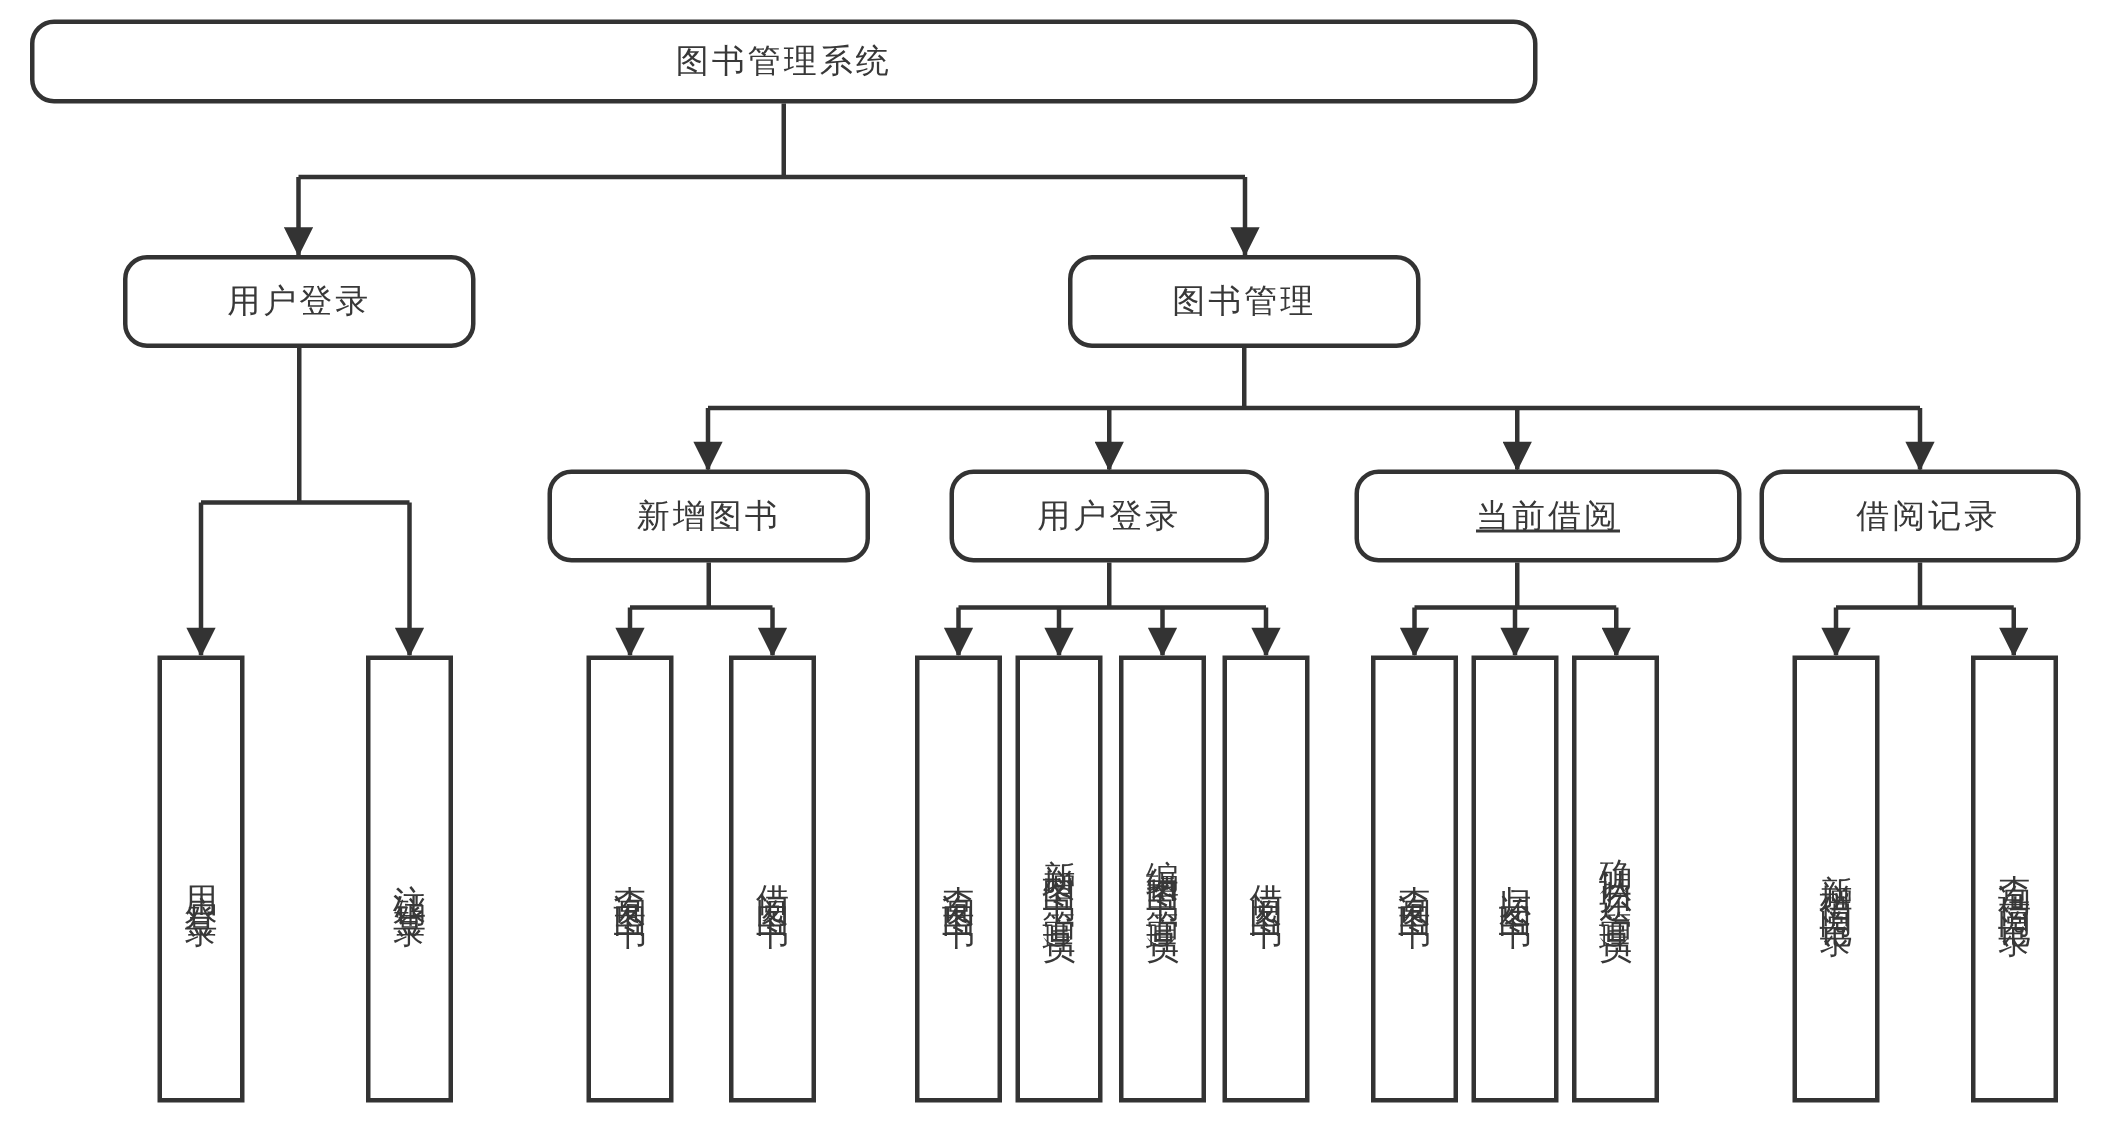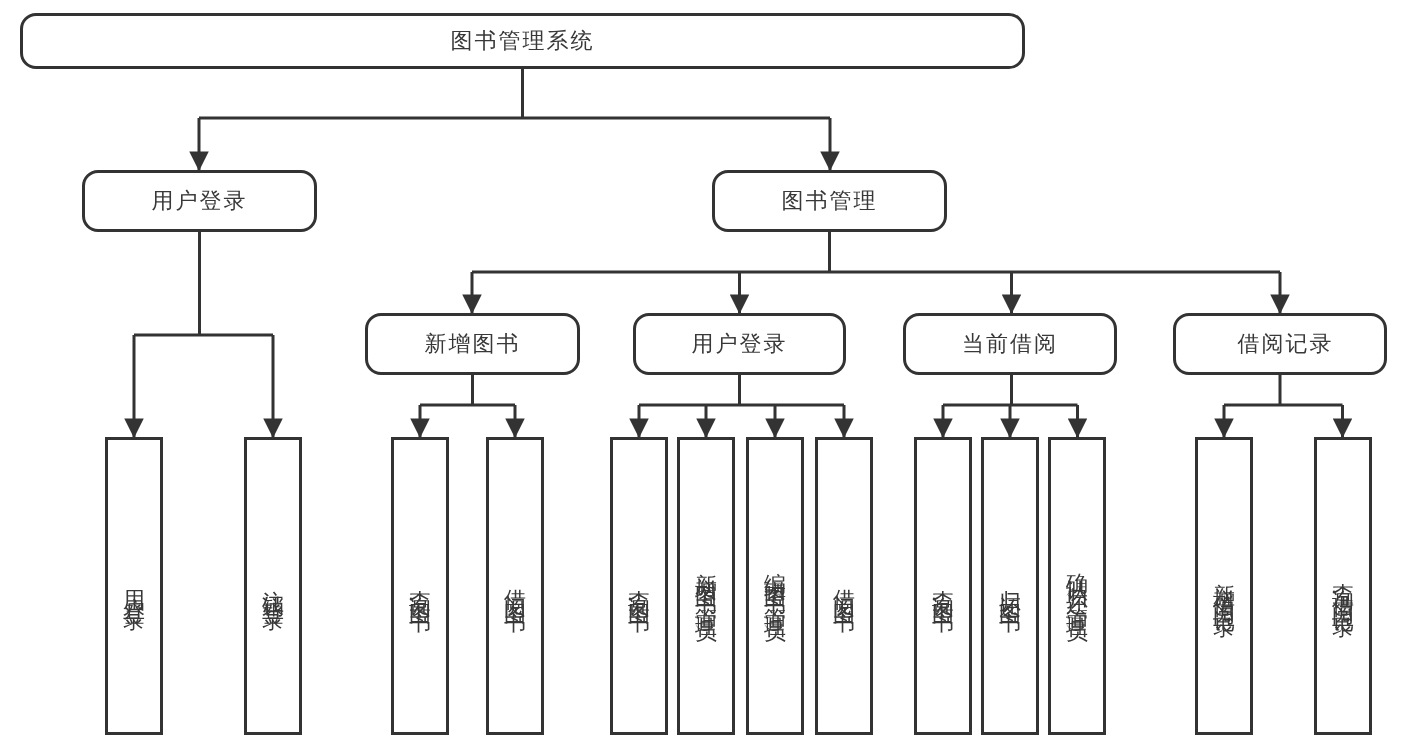--- a/index.html
+++ b/index.html
@@ -96,21 +96,21 @@
     </g>
   </svg>
 
   <div class="box h" style="left:20px;top:13px;width:1005px;height:56px;">图书管理系统</div>
 
   <div class="box h lvl2" style="left:82px;">用户登录</div>
   <div class="box h lvl2" style="left:712px;font-family:Liberation Mono, monospace;">图书管理</div>
 
   <div class="box h lvl3" style="left:365px;width:215px;">新增图书</div>
   <div class="box h lvl3" style="left:633px;width:213px;">用户登录</div>
-  <div class="box h lvl3" style="left:903px;width:214px;">当前借阅</div>
+  <div class="box h lvl3" style="left:903px;width:258px;text-decoration:underline;">当前借阅</div>
   <div class="box h lvl3" style="left:1173px;width:214px;padding-left:11px;">借阅记录</div>
 
   <div class="box v" style="left:105px;">用户登录</div>
   <div class="box v" style="left:244px;">注销登录</div>
 
   <div class="box v" style="left:391px;">查询图书</div>
   <div class="box v" style="left:486px;">借阅图书</div>
 
   <div class="box v" style="left:610px;">查询图书</div>
   <div class="box v" style="left:677px;">新增图书（管理员）</div>

